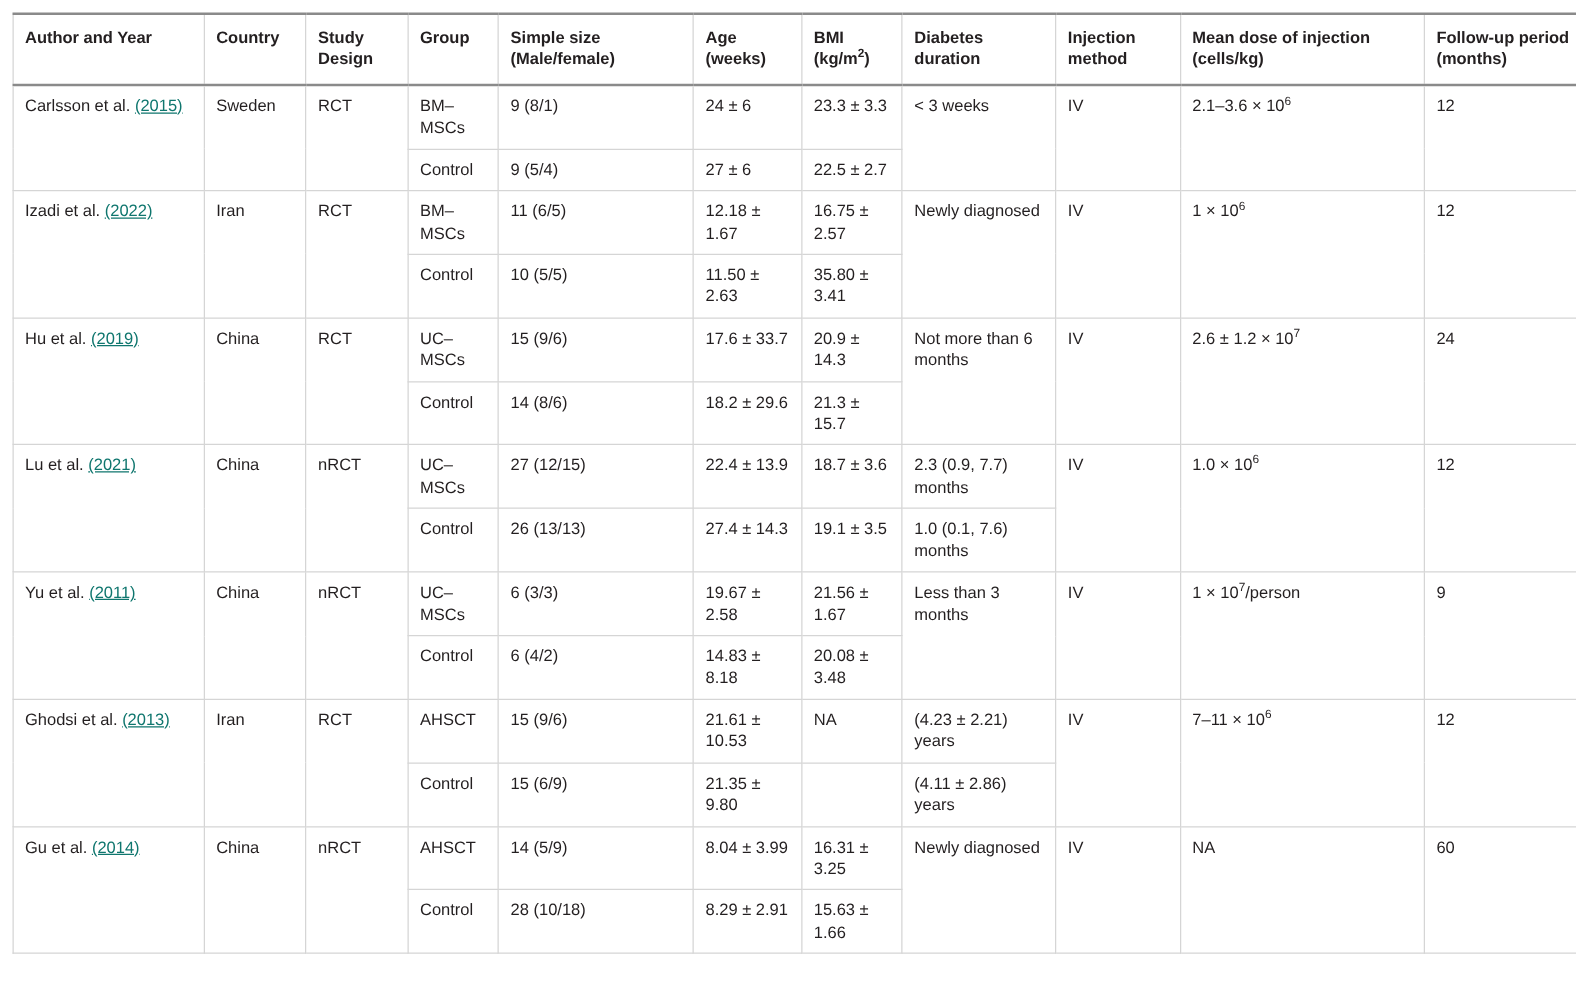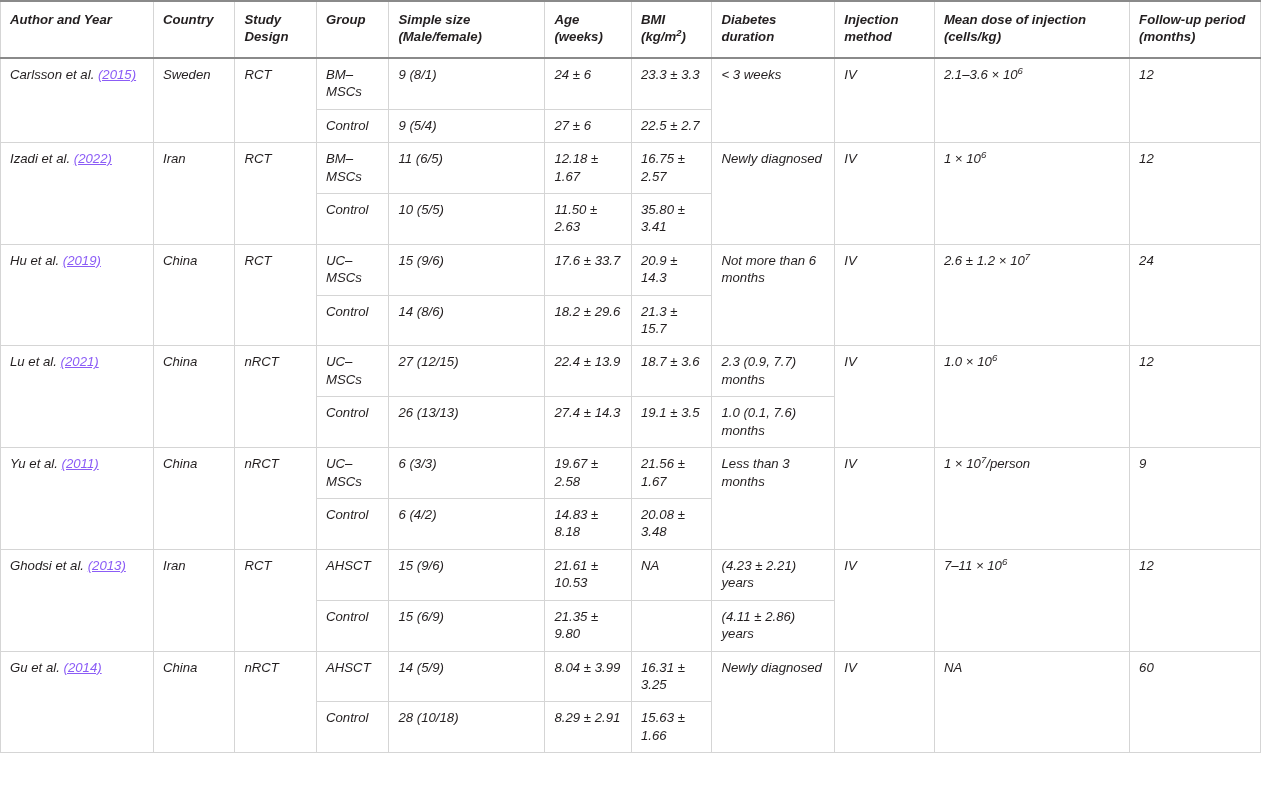--- a/index.html
+++ b/index.html
@@ -10,22 +10,21 @@
   body {
     width: 1261px;
     height: 793px;
     font-family: "Liberation Sans", sans-serif;
     color: #231f20;
     overflow: hidden;
   }
   #table-wrap {
     width: 1004px;
     box-sizing: border-box;
-    padding: 0;
-    font-style: italic;
+    padding: 10px;
   }
   table.study-table {
     border-collapse: collapse;
     width: 1261px;
     table-layout: fixed;
     font-size: 13.2px;
     line-height: 1.32;
   }
   table.study-table th,
   table.study-table td {
@@ -48,21 +47,21 @@
   table.study-table tbody td {
     border-bottom: 1px solid #d5d5d5;
   }
   tr.group-start td {
     border-top: 1px solid #8f8f8f;
   }
   tr.group-start td.spanned {
     border-top: 1px solid #8f8f8f;
   }
   .ref-link {
-    color: #8b5cf6;
+    color: #0f766e;
     text-decoration: underline;
     cursor: pointer;
   }
   sup { font-size: 0.72em; vertical-align: super; line-height: 0; }
   
   col.c0 { width: 152px; }
   col.c1 { width: 81px; }
   col.c2 { width: 81px; }
   col.c3 { width: 72px; }
   col.c4 { width: 155px; }

